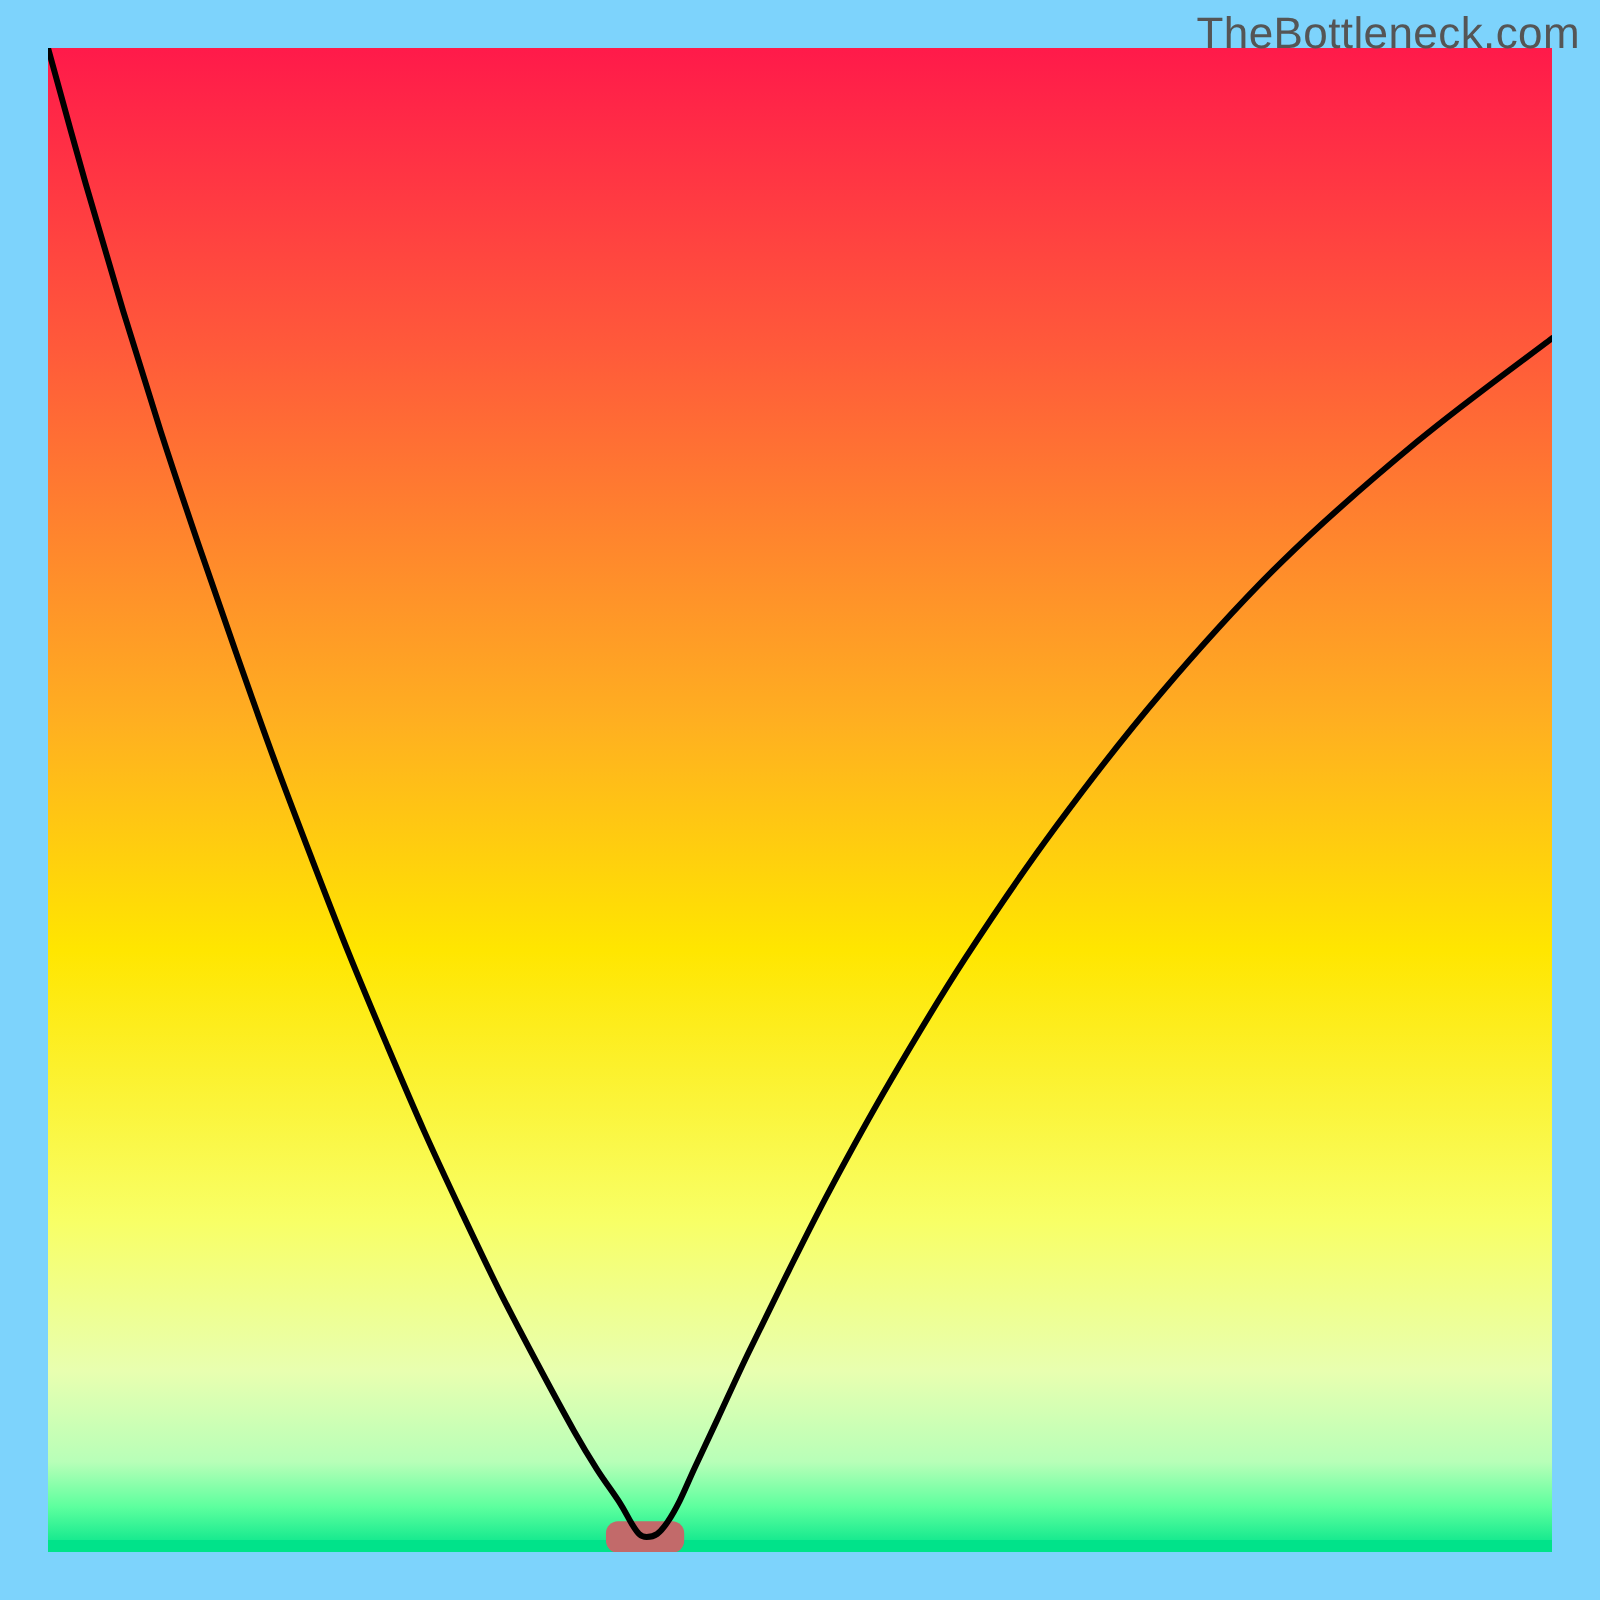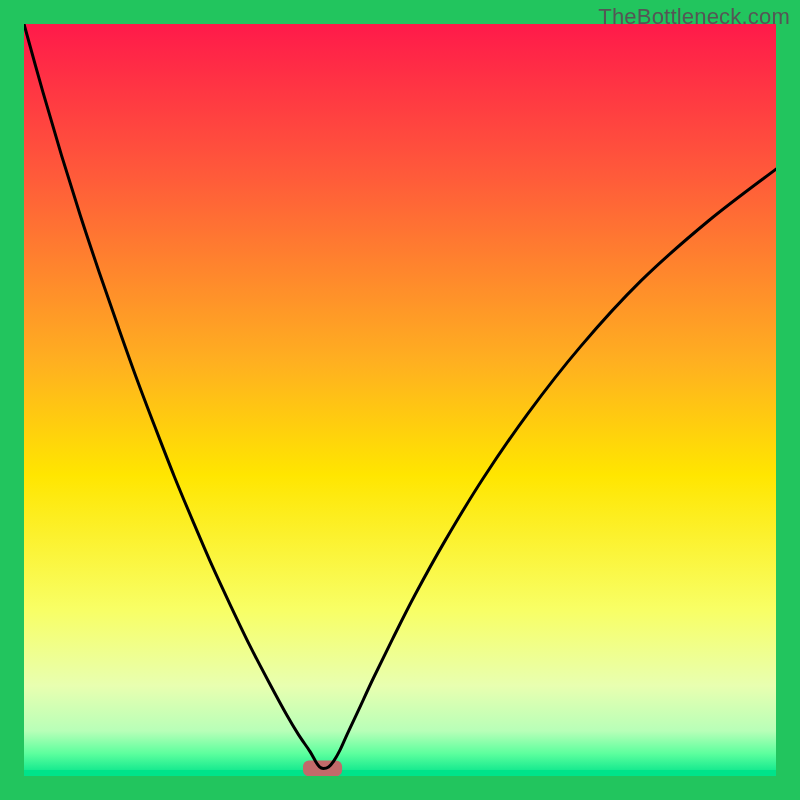--- a/index.html
+++ b/index.html
@@ -10,21 +10,21 @@
     overflow: hidden;
     background: #000;
     font-family: Arial, Helvetica, sans-serif;
   }
   .frame {
     position: absolute;
     left: 0;
     top: 0;
     width: 800px;
     height: 800px;
-    background: #22c55e;
+    background: #7dd3fc;
   }
   .plot {
     position: absolute;
     left: 24px;
     top: 24px;
     width: 752px;
     height: 752px;
     overflow: hidden;
   }
   .watermark {

